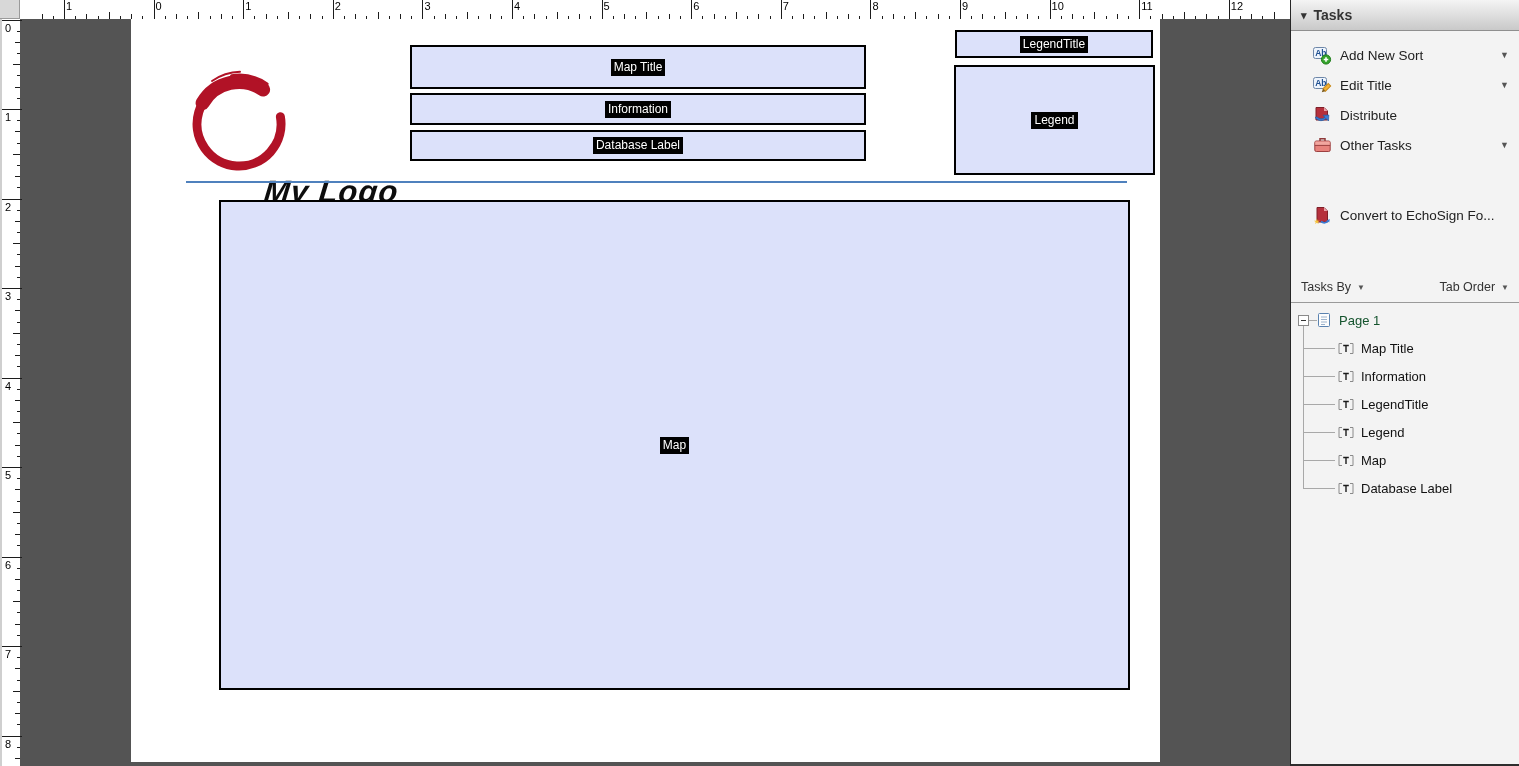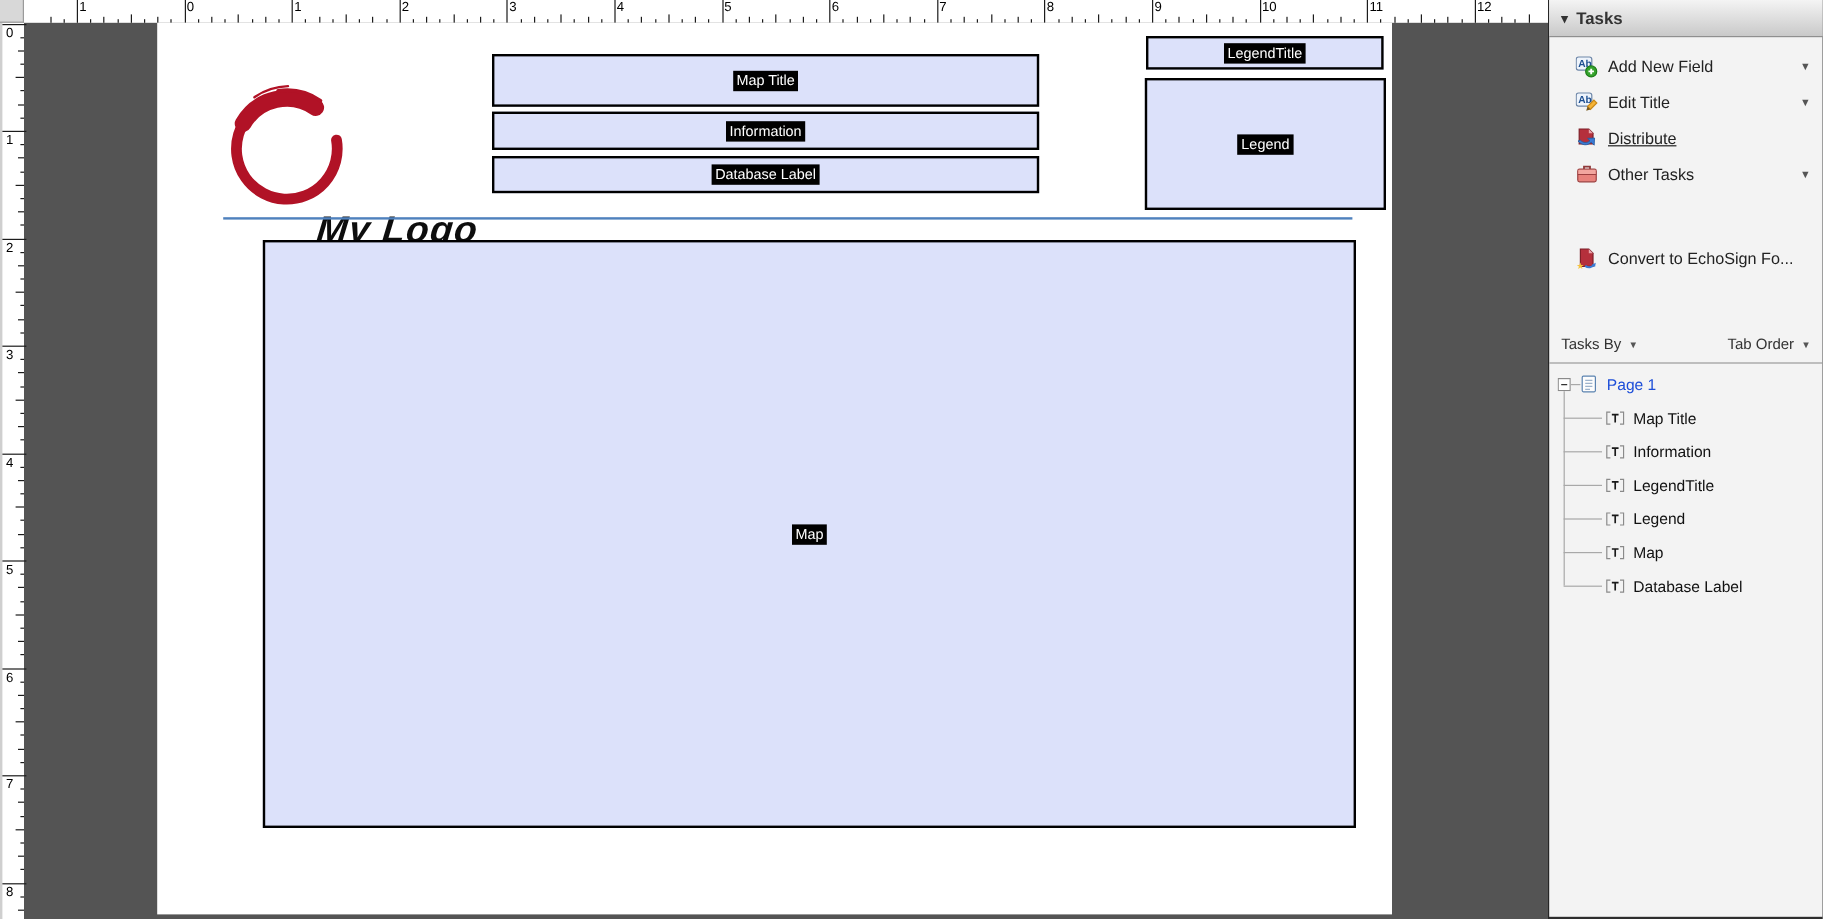--- a/index.html
+++ b/index.html
@@ -49,21 +49,21 @@
   #echosign-row{position:absolute;top:172px;left:0;width:100%;height:22px;display:flex;
                 align-items:center;padding-left:8px;box-sizing:border-box;}
   #echosign-label{font-size:11.5px;font-weight:bold;color:#4a4a4a;}
   #echosign-rule{flex:1;height:1px;background:#b3b3b3;margin:0 8px 0 9px;}
   #sort-row{position:absolute;top:272px;left:0;width:100%;height:31px;box-sizing:border-box;
             border-bottom:1px solid #9a9a9a;display:flex;align-items:center;
             justify-content:space-between;padding:0 10px;font-size:12.5px;color:#333;}
   .sort-btn{display:flex;align-items:center;gap:6px;}
   .sort-caret{font-size:8px;color:#555;}
   #fields-tree{position:absolute;top:306px;left:0;width:100%;}
-  #tree-root-row{position:relative;height:28px;display:flex;align-items:center;font-size:13px;color:#1d4ed8;text-align:center;}
+  #tree-root-row{position:relative;height:28px;display:flex;align-items:center;font-size:13px;color:#14532d;text-align:center;}
   #tree-minus{position:absolute;left:7px;top:9px;}
   #tree-root-stub{position:absolute;left:18px;top:14px;width:8px;height:1px;background:#a8a8a8;}
   #tree-page-icon{position:absolute;left:26px;top:6px;}
   #tree-root-label{margin-left:48px;}
   #tree-children{position:relative;}
   #tree-vline{position:absolute;left:12px;top:-8px;width:1px;height:162px;background:#a8a8a8;}
   .tree-row{position:relative;height:28px;display:flex;align-items:center;
             padding-left:47px;font-size:13px;color:#111;}
   .tree-stub{position:absolute;left:12px;top:14px;width:32px;height:1px;background:#a8a8a8;}
   .t-icon{margin-right:7px;display:inline-flex;}
@@ -323,38 +323,38 @@
     <div id="tasks-list">
         <div class="task-row" style="top: 40px;">
           <span class="task-icon">
             <svg width="19" height="19" viewBox="0 0 19 19">
               <rect x="0.5" y="1.5" width="13" height="11" rx="2" fill="#eef4fc" stroke="#6e87a8"></rect>
               <text x="2.2" y="10" font-size="8.5" font-weight="bold" fill="#1d4f91" font-family="Liberation Sans,sans-serif">Ab</text>
               <circle cx="13" cy="13.5" r="4.6" fill="#35a32c" stroke="#1d7d18"></circle>
               <path d="M13 11.2 V15.8 M10.7 13.5 H15.3" stroke="#fff" stroke-width="1.6"></path>
             </svg>
           </span>
-          <span class="task-label">Add New Field</span>
+          <span class="task-label">Add New Sort</span>
           <span class="task-caret">▼</span>
         </div>
         <div class="task-row" style="top: 70px;">
           <span class="task-icon">
             <svg width="19" height="19" viewBox="0 0 19 19">
               <rect x="0.5" y="1.5" width="13" height="11" rx="2" fill="#eef4fc" stroke="#6e87a8"></rect>
               <text x="2.2" y="10" font-size="8.5" font-weight="bold" fill="#1d4f91" font-family="Liberation Sans,sans-serif">Ab</text>
               <g transform="rotate(45 12.5 12.5)">
                 <rect x="10.9" y="7" width="3.4" height="7.5" fill="#f5b335" stroke="#c8891a"></rect>
                 <polygon points="10.9,14.5 14.3,14.5 12.6,17.8" fill="#7a5a1e"></polygon>
               </g>
             </svg>
           </span>
           <span class="task-label">Edit Title</span>
           <span class="task-caret">▼</span>
         </div>
-        <div class="task-row" style="top: 100px; text-decoration: underline;">
+        <div class="task-row" style="top: 100px;">
           <span class="task-icon">
             <svg width="19" height="19" viewBox="0 0 19 19">
               <path d="M3 1.5 h8 l3.5 3.5 v9 h-11.5 z" fill="#b5303c" stroke="#7e1f28"></path>
               <path d="M11 1.5 l3.5 3.5 h-3.5 z" fill="#e8a3aa"></path>
               <path d="M2 11.5 C5.5 15.5 10 15.5 13 12.5 L15.5 15 L15.8 9 L10 9.3 L12 11.3 C9.5 13.4 6.3 13.2 4 10.8 Z" fill="#3a7bd5" stroke="#255a9e" stroke-width="0.7"></path>
             </svg>
           </span>
           <span class="task-label">Distribute</span>
         </div>
         <div class="task-row" style="top: 130px;">

